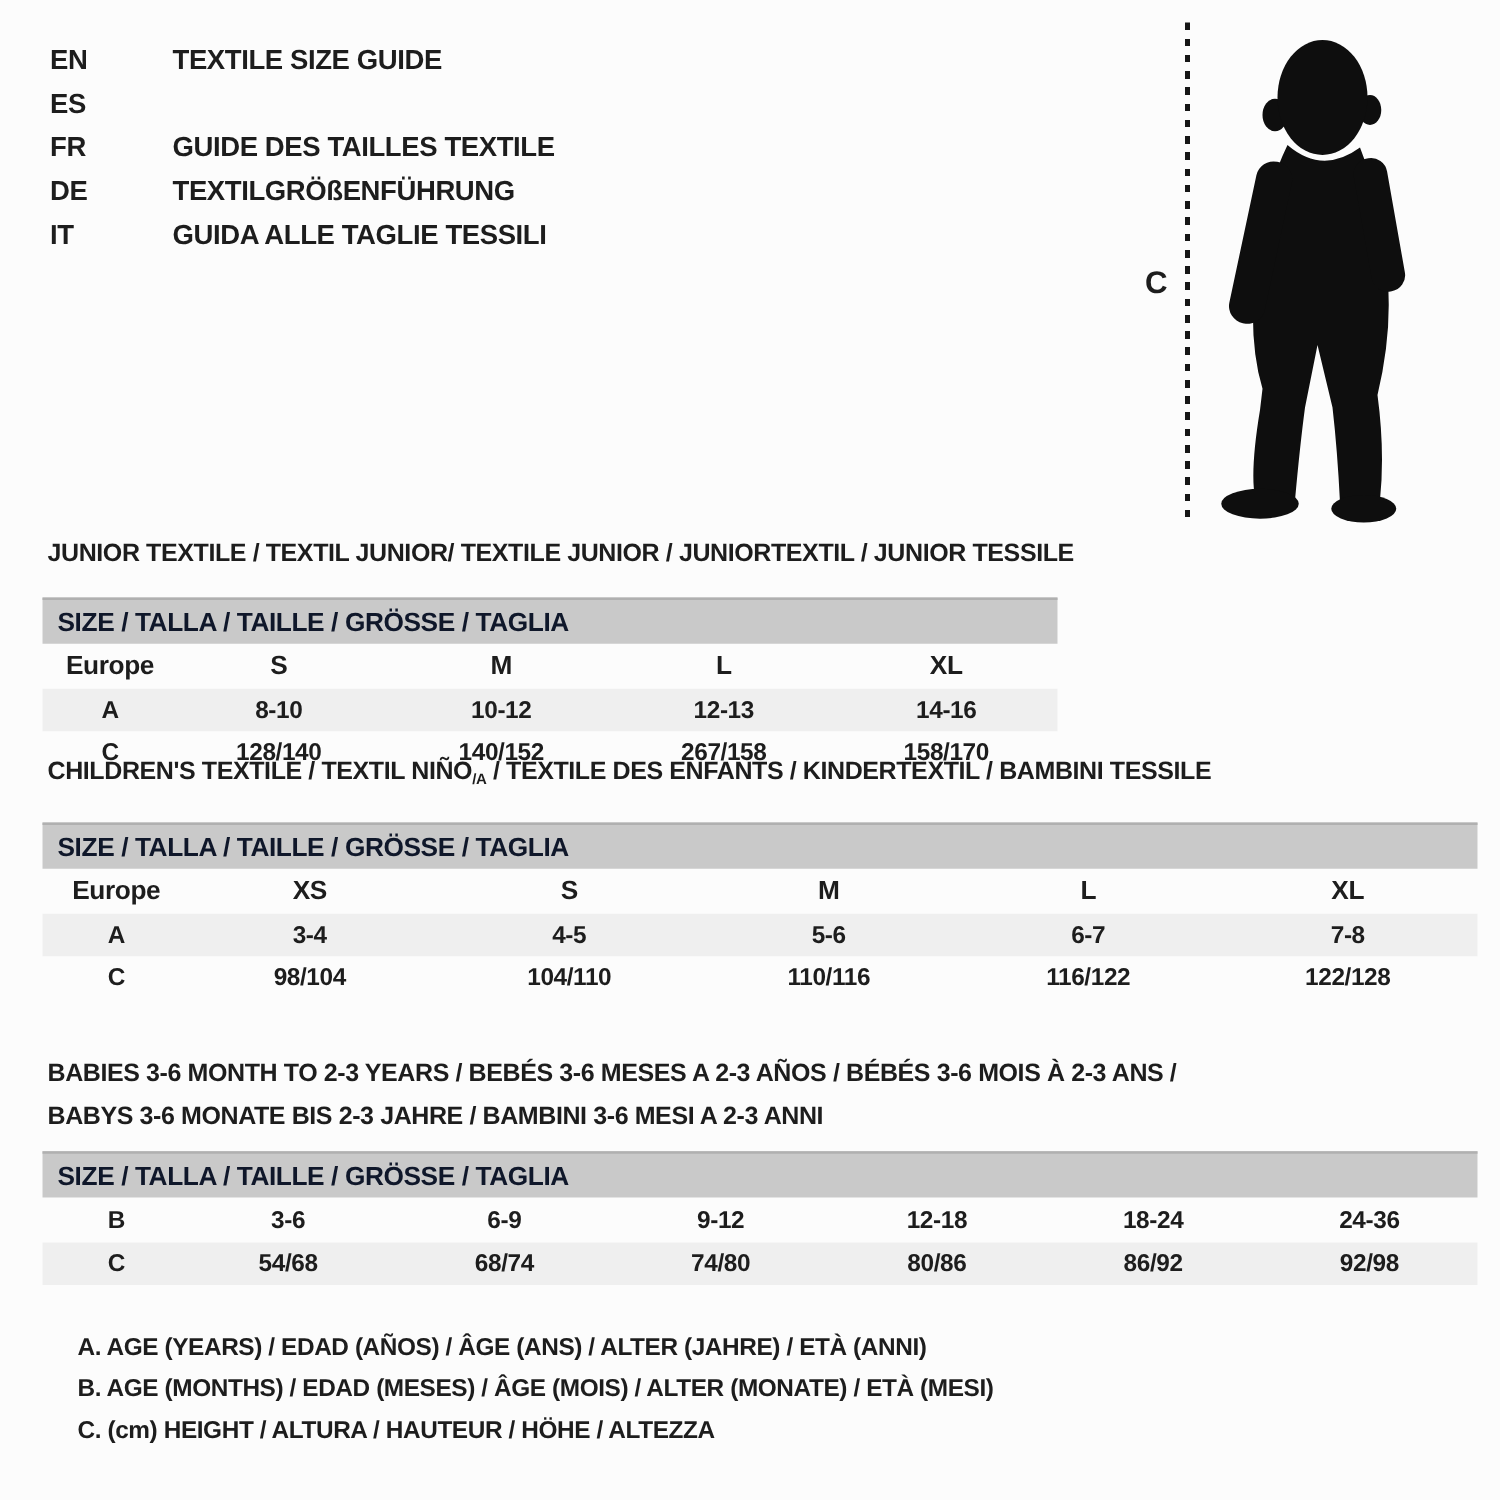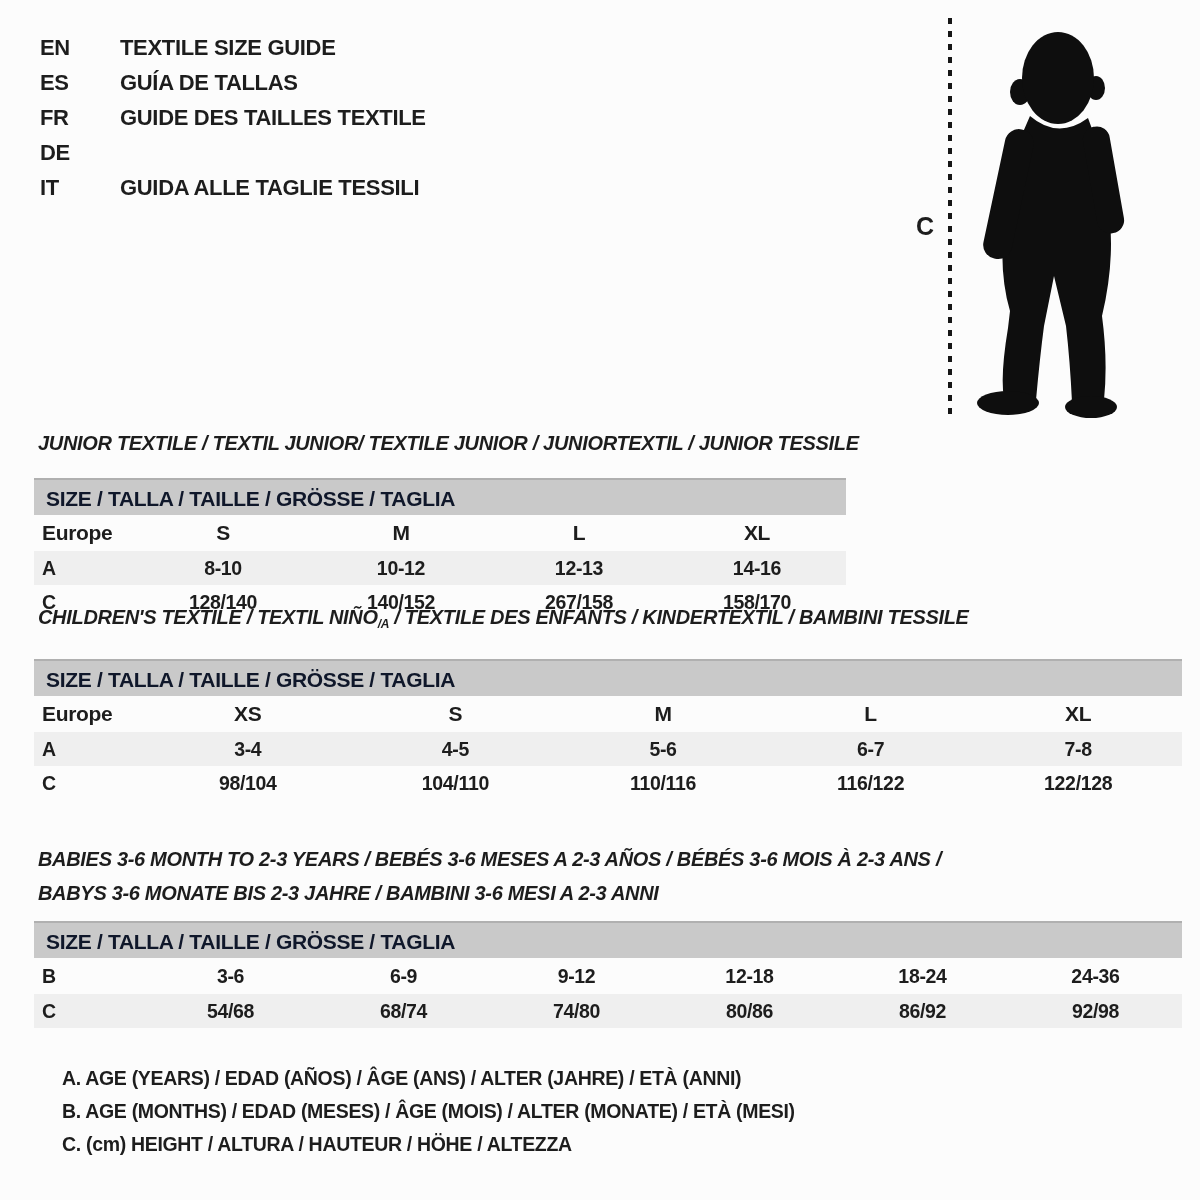--- a/index.html
+++ b/index.html
@@ -9,40 +9,40 @@
     background: #fcfcfc;
     font-family: "Liberation Sans", sans-serif;
     color: #1d1d1d;
     font-weight: 700;
     letter-spacing: -0.02em;
     overflow: hidden;
   }
 
   
   .lang-block { position: absolute; left: 40px; top: 30px; }
-  .lang-row { display: flex; line-height: 35px; font-size: 22px; }
+  .lang-row { display: flex; line-height: 35px; font-size: 22px; gap: 18px; }
   .lang-code { width: 80px; }
   .lang-label { white-space: nowrap; text-align: center; }
 
   
   .figure-block { position: absolute; left: 916px; top: 14px; width: 240px; height: 410px; }
   .measure-line {
     position: absolute; left: 32px; top: 4px;
     width: 4px; height: 398px;
     background: repeating-linear-gradient(to bottom, #161616 0 6px, transparent 6px 13px);
   }
   .measure-label {
     position: absolute; left: 0px; top: 198px;
     font-size: 25px; font-weight: 700;
   }
   .silhouette { position: absolute; left: 54px; top: 2px; }
 
   
   .section { position: absolute; left: 34px; }
-  .section-title { font-size: 20px; line-height: 26px; white-space: nowrap; padding-left: 4px; font-style: italic; }
+  .section-title { font-size: 20px; line-height: 26px; white-space: nowrap; padding-left: 4px; }
   .title-sub { font-size: 12px; vertical-align: -4px; }
   .sec-junior   { top: 430px; width: 812px; }
   .sec-children { top: 604px; width: 1148px; }
   .sec-babies   { top: 842px; width: 1148px; }
   .sec-junior .size-bar, .sec-children .size-bar { margin-top: 22px; }
   .sec-babies .size-bar { margin-top: 11px; }
 
   .size-bar {
     height: 37px; line-height: 37px;
     background: #c9c9c9;
@@ -50,45 +50,45 @@
     padding-left: 12px;
     font-size: 21px;
     color: #0f172a;
   }
   .trow { display: grid; align-items: center; height: 34px; font-size: 19.5px; }
   .trow.tall { height: 36px; font-size: 21px; }
   .grid-4 { grid-template-columns: 100px repeat(4, 1fr); }
   .grid-5 { grid-template-columns: 110px repeat(5, 1fr); }
   .grid-6 { grid-template-columns: 110px repeat(6, 1fr); }
   .trow .cell { text-align: center; }
-  .trow .cell:first-child { text-align: left; padding-left: 8px; }
+  .trow .cell:first-child { text-align: center; padding-left: 8px; }
   .stripe { background: #efefef; }
 
   
   .legend { position: absolute; left: 38px; top: 1062px; }
   .legend-line { font-size: 19.5px; line-height: 33px; white-space: nowrap; margin-left: 24px; }
 </style>
 </head>
 <body>
 
 <div class="lang-block">
   <div class="lang-row">
     <span class="lang-code">EN</span>
     <span class="lang-label">TEXTILE SIZE GUIDE</span>
   </div>
   <div class="lang-row">
     <span class="lang-code">ES</span>
-    <span class="lang-label">GUÍA DE TALLAS</span>
   </div>
   <div class="lang-row">
     <span class="lang-code">FR</span>
     <span class="lang-label">GUIDE DES TAILLES TEXTILE</span>
   </div>
   <div class="lang-row">
     <span class="lang-code">DE</span>
+    <span class="lang-label">TEXTILGRÖßENFÜHRUNG</span>
   </div>
   <div class="lang-row">
     <span class="lang-code">IT</span>
     <span class="lang-label">GUIDA ALLE TAGLIE TESSILI</span>
   </div>
 </div>
 
 <div class="figure-block">
   <span class="measure-label">C</span>
   <div class="measure-line"></div>

